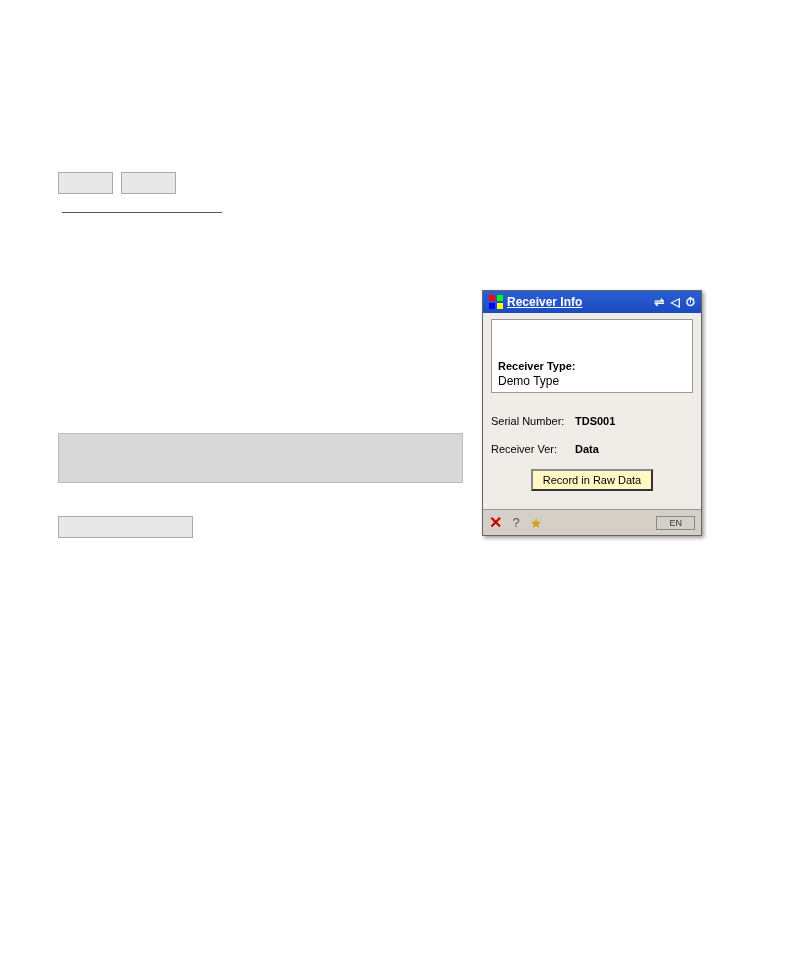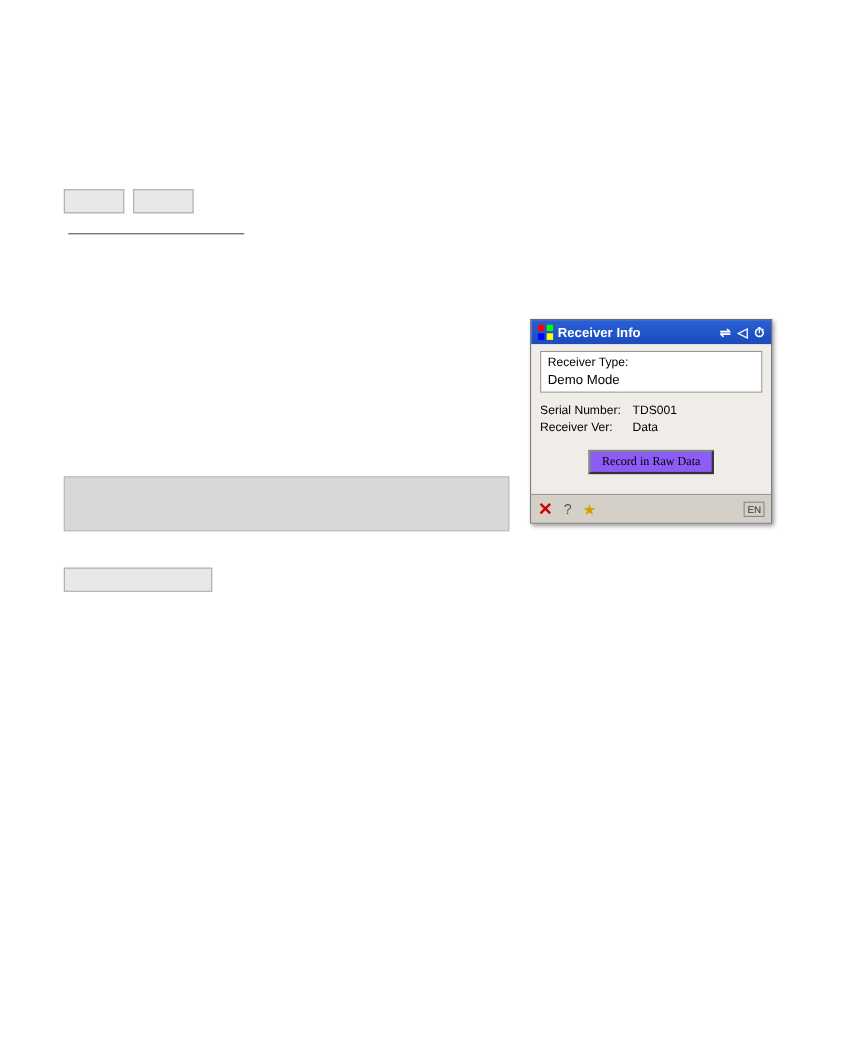--- a/index.html
+++ b/index.html
@@ -77,20 +77,21 @@
       padding: 3px 6px;
       display: flex;
       align-items: center;
       justify-content: space-between;
       height: 22px;
     }
     .title-bar-left {
       display: flex;
       align-items: center;
       gap: 4px;
+      text-decoration: underline;
     }
     .windows-logo {
       width: 14px;
       height: 14px;
       display: inline-flex;
       flex-wrap: wrap;
       gap: 1px;
     }
     .title-bar-icons {
       display: flex;
@@ -111,55 +112,57 @@
     }
 
     .receiver-type-group {
       border: 1px solid #999;
       background: white;
       padding: 4px 6px;
       margin-bottom: 10px;
     }
     .receiver-type-label {
       font-size: 11px;
-      font-weight: normal;
+      font-weight: bold;
       color: #000;
       margin-bottom: 2px;
+      margin-top: 36px;
     }
     .receiver-type-value {
       font-size: 12px;
       color: #000;
     }
 
     .info-row {
       font-size: 11px;
       color: #000;
       margin-bottom: 4px;
       display: flex;
       gap: 4px;
       align-items: flex-end;
     }
     .info-label {
       min-width: 80px;
     }
     .info-value {
-      font-weight: normal;
+      font-weight: bold;
+      margin-top: 12px;
     }
 
     .record-btn-container {
       text-align: center;
       margin: 14px 0 10px 0;
     }
     .record-btn {
       border: 2px outset #888;
-      background: #8b5cf6;
+      background: #fef9c3;
       font-size: 11px;
       padding: 3px 10px;
       cursor: pointer;
-      font-family: Liberation Serif, serif;
+      font-family: Liberation Sans, sans-serif;
     }
 
     
     .status-bar {
       background: #d4d0c8;
       border-top: 1px solid #999;
       display: flex;
       align-items: center;
       padding: 3px 6px;
       gap: 10px;
@@ -180,21 +183,21 @@
     }
     .status-icon-star {
       color: #d4a000;
       font-size: 14px;
     }
     .status-kbd {
       margin-left: auto;
       border: 1px solid #888;
       background: #d4d0c8;
       font-size: 9px;
-      padding: 1px 2px;
+      padding: 1px 12px;
       color: #333;
     }
   </style>
 </head>
 <body>
 
 <div class="bg-buttons">
   <button class="bg-btn"></button>
   <button class="bg-btn"></button>
 </div>
@@ -224,21 +227,21 @@
       <span class="title-icon">◁</span>
 
       <span class="title-icon">⏱</span>
     </div>
   </div>
 
   <div class="window-body">
 
     <div class="receiver-type-group">
       <div class="receiver-type-label">Receiver Type:</div>
-      <div class="receiver-type-value">Demo Mode</div>
+      <div class="receiver-type-value">Demo Type</div>
     </div>
 
     <div class="info-row">
       <span class="info-label">Serial Number:</span>
       <span class="info-value">TDS001</span>
     </div>
 
     <div class="info-row">
       <span class="info-label">Receiver Ver:</span>
       <span class="info-value">Data</span>

